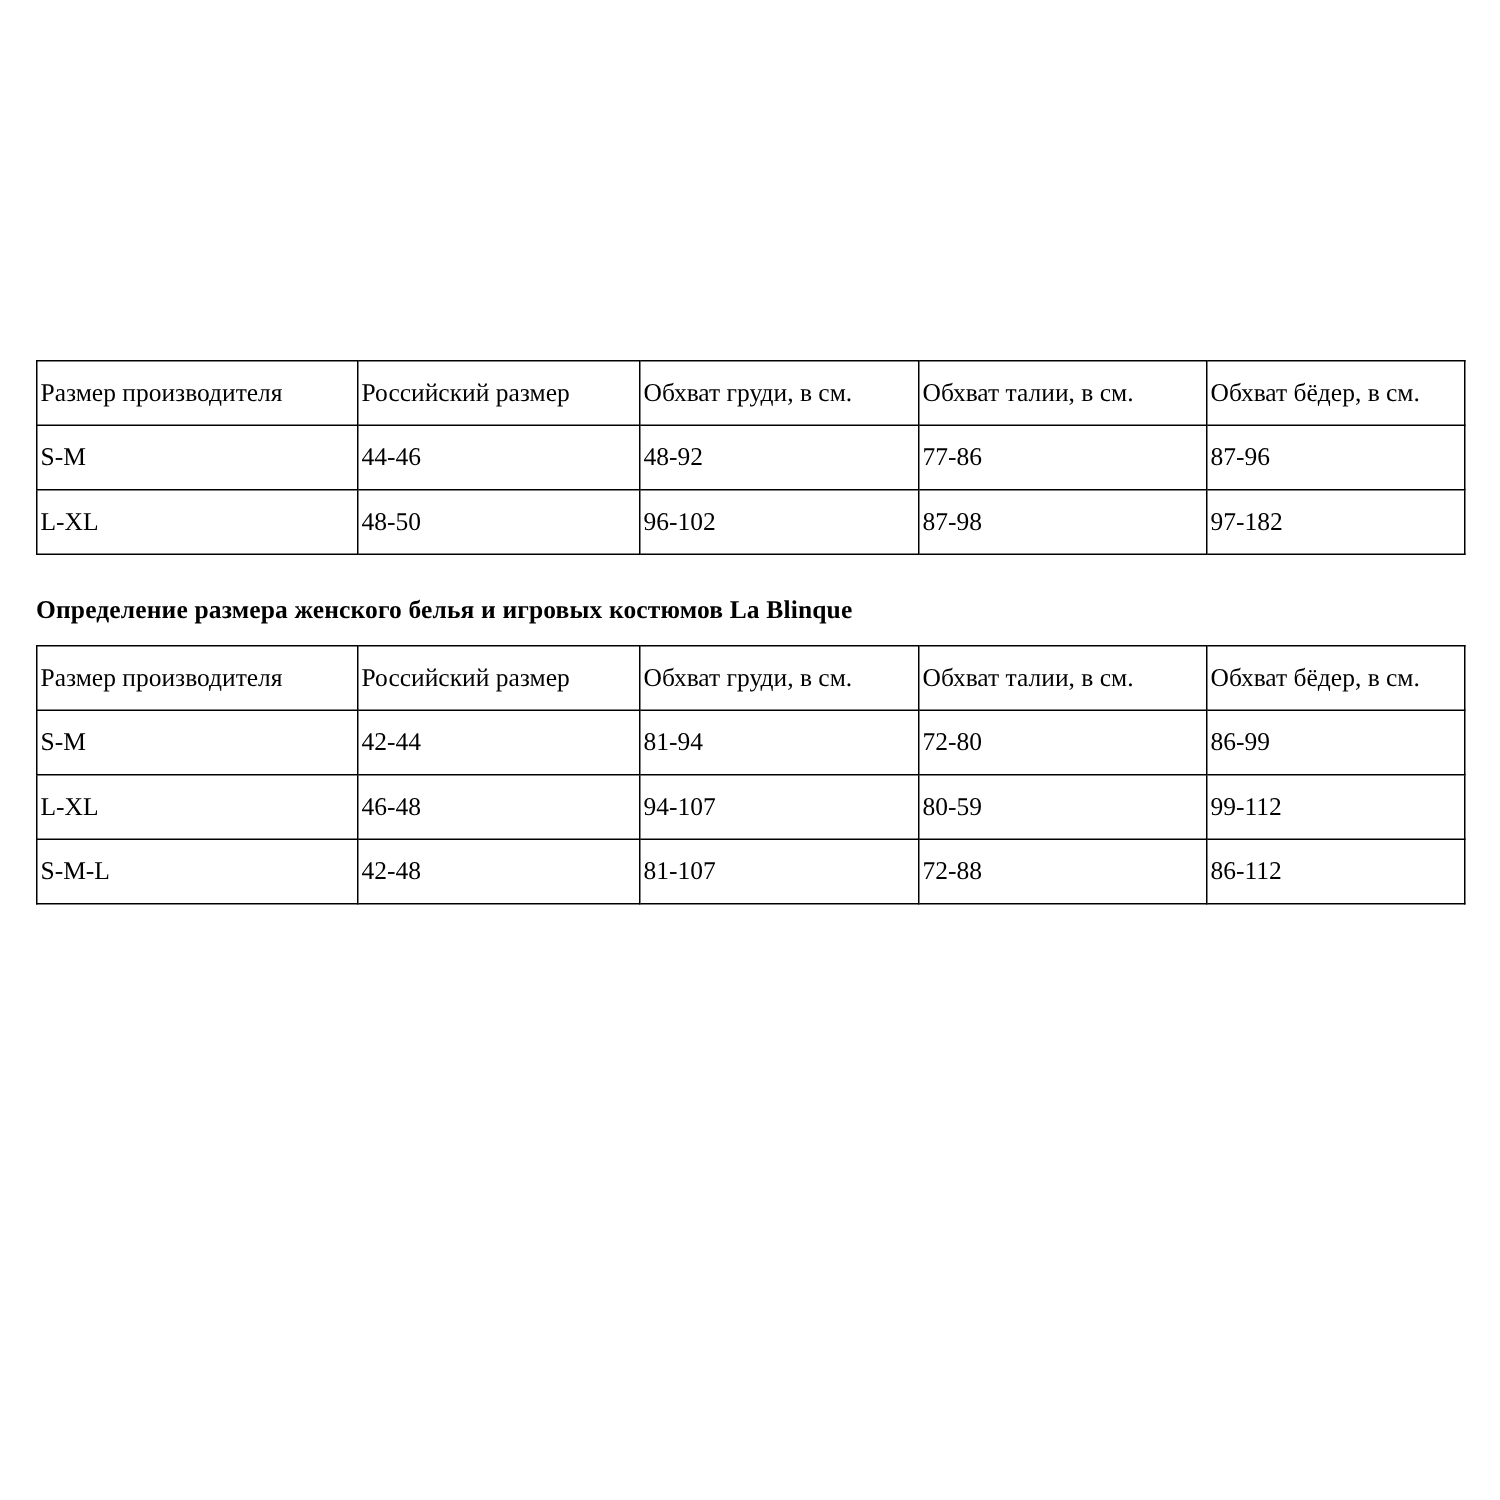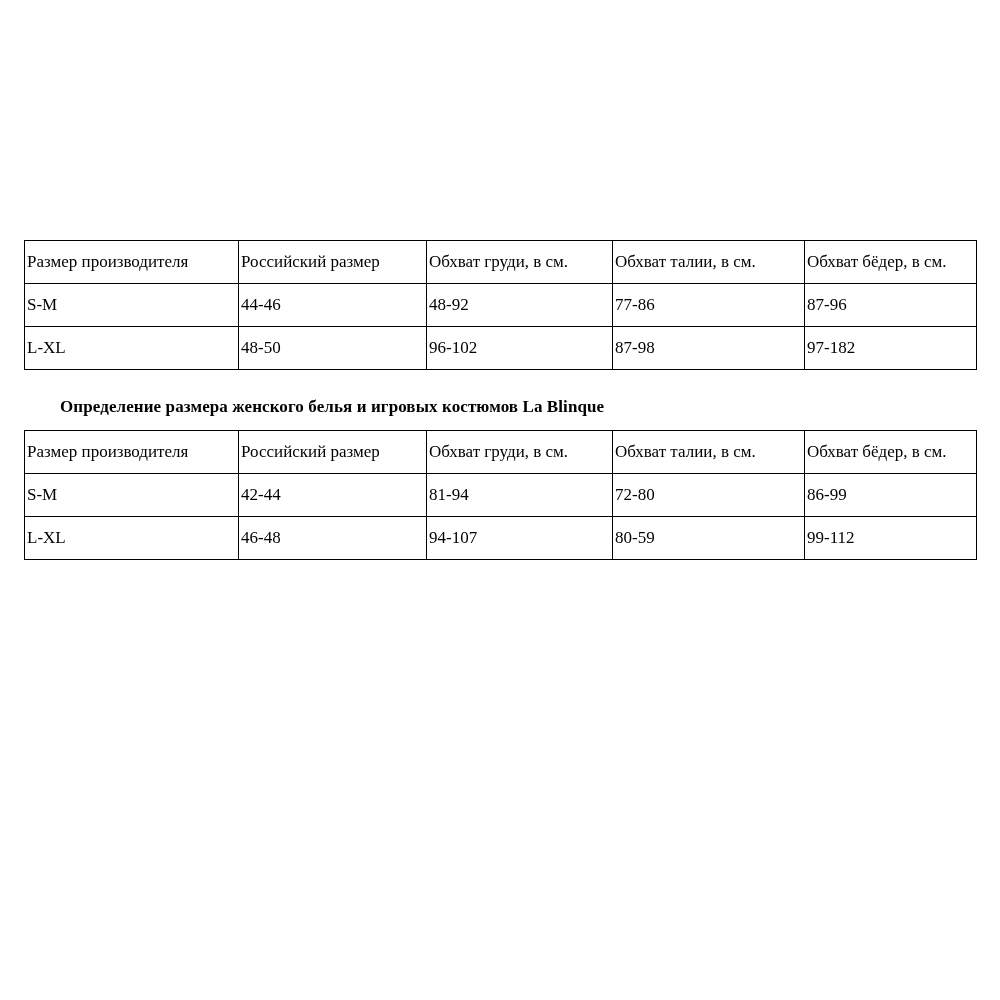--- a/index.html
+++ b/index.html
@@ -27,21 +27,20 @@
   .section-title {
     font-family: "Liberation Serif", serif;
     font-weight: bold;
     font-size: 17px;
     line-height: 1.3;
     margin: 0 0 12px 0;
     letter-spacing: 0.1px;
   }
   .section + .section .section-title {
     margin-top: 26px;
-    margin-left: 36px;
   }
   table.size-table {
     border-collapse: collapse;
     width: 952px;
     table-layout: fixed;
   }
   table.size-table th,
   table.size-table td {
     border: 1px solid #000000;
     text-align: left;
@@ -130,17 +129,24 @@
           <td>72-80</td>
           <td>86-99</td>
         </tr>
         <tr>
           <td>L-XL</td>
           <td>46-48</td>
           <td>94-107</td>
           <td>80-59</td>
           <td>99-112</td>
         </tr>
+        <tr>
+          <td>S-M-L</td>
+          <td>42-48</td>
+          <td>81-107</td>
+          <td>72-88</td>
+          <td>86-112</td>
+        </tr>
       </tbody>
     </table>
   </div>
 
 </div>
 
 </body></html>

